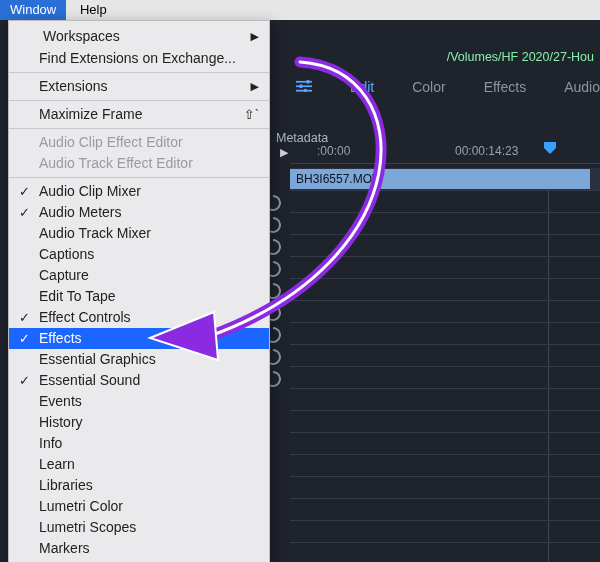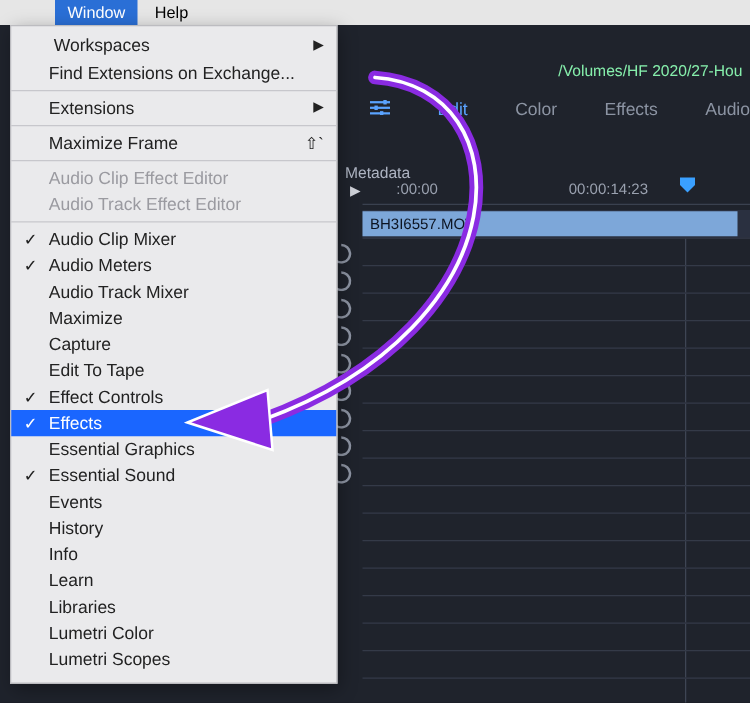--- a/index.html
+++ b/index.html
@@ -2,21 +2,21 @@
 <html><head>
 <meta charset="utf-8">
 <style>
   * { box-sizing: border-box; margin: 0; padding: 0; font-family: -apple-system, "Helvetica Neue", Arial, sans-serif; }
   html, body { width: 600px; height: 562px; overflow: hidden; background: #1d1f26; }
   .app { position: relative; width: 600px; height: 562px; }
 
   
   .menubar { position: absolute; top: 0; left: 0; right: 0; height: 20px; background: #e6e6e6; font-size: 13px; }
   .menubar .mb-item { display: inline-block; height: 20px; line-height: 20px; padding: 0 10px; cursor: default; }
-  .menubar .mb-item.active { background: #2a6fd6; color: #fff; margin-left: 44px; }
+  .menubar .mb-item.active { background: #2a6fd6; color: #fff; }
 
   
   .app-bg { position: absolute; top: 20px; left: 0; right: 0; bottom: 0; background: #1f232c; }
 
   
   .path-label { position: absolute; top: 30px; right: 6px; color: #86efac; font-size: 12.5px; }
 
   
   .tabs { position: absolute; top: 52px; left: 280px; right: 0; height: 30px; display: flex; align-items: center; gap: 38px; color: #8c94a3; font-size: 14px; padding-left: 16px; }
   .tabs .tab { cursor: default; }
@@ -224,34 +224,35 @@
     <div class="item"><span>Extensions</span><span class="sub-arrow">▶</span></div>
     <hr>
     <div class="item"><span>Maximize Frame</span><span class="shortcut">⇧`</span></div>
     <hr>
     <div class="item disabled">Audio Clip Effect Editor</div>
     <div class="item disabled">Audio Track Effect Editor</div>
     <hr>
     <div class="item"><span class="check">✓</span><span>Audio Clip Mixer</span></div>
     <div class="item"><span class="check">✓</span><span>Audio Meters</span></div>
     <div class="item">Audio Track Mixer</div>
-    <div class="item">Maximize</div>
+    <div class="item">Captions</div>
     <div class="item">Capture</div>
     <div class="item">Edit To Tape</div>
     <div class="item"><span class="check">✓</span><span>Effect Controls</span></div>
     <div class="item selected"><span class="check">✓</span><span>Effects</span></div>
     <div class="item">Essential Graphics</div>
     <div class="item"><span class="check">✓</span><span>Essential Sound</span></div>
     <div class="item">Events</div>
     <div class="item">History</div>
     <div class="item">Info</div>
     <div class="item">Learn</div>
     <div class="item">Libraries</div>
     <div class="item">Lumetri Color</div>
     <div class="item">Lumetri Scopes</div>
+    <div class="item">Markers</div>
   </div>
 
   <svg class="arrow-overlay" width="600" height="562">
     <path d="M300 62 C 420 70, 420 260, 210 336" fill="none" stroke="#8a2be2" stroke-width="11" stroke-linecap="round"></path>
     <path d="M300 62 C 420 70, 420 260, 210 336" fill="none" stroke="#ffffff" stroke-width="3" stroke-linecap="round"></path>
     <polygon points="150,338 214,312 218,360" fill="#8a2be2" stroke="#ffffff" stroke-width="2"></polygon>
   </svg>
 
 </div>
 

